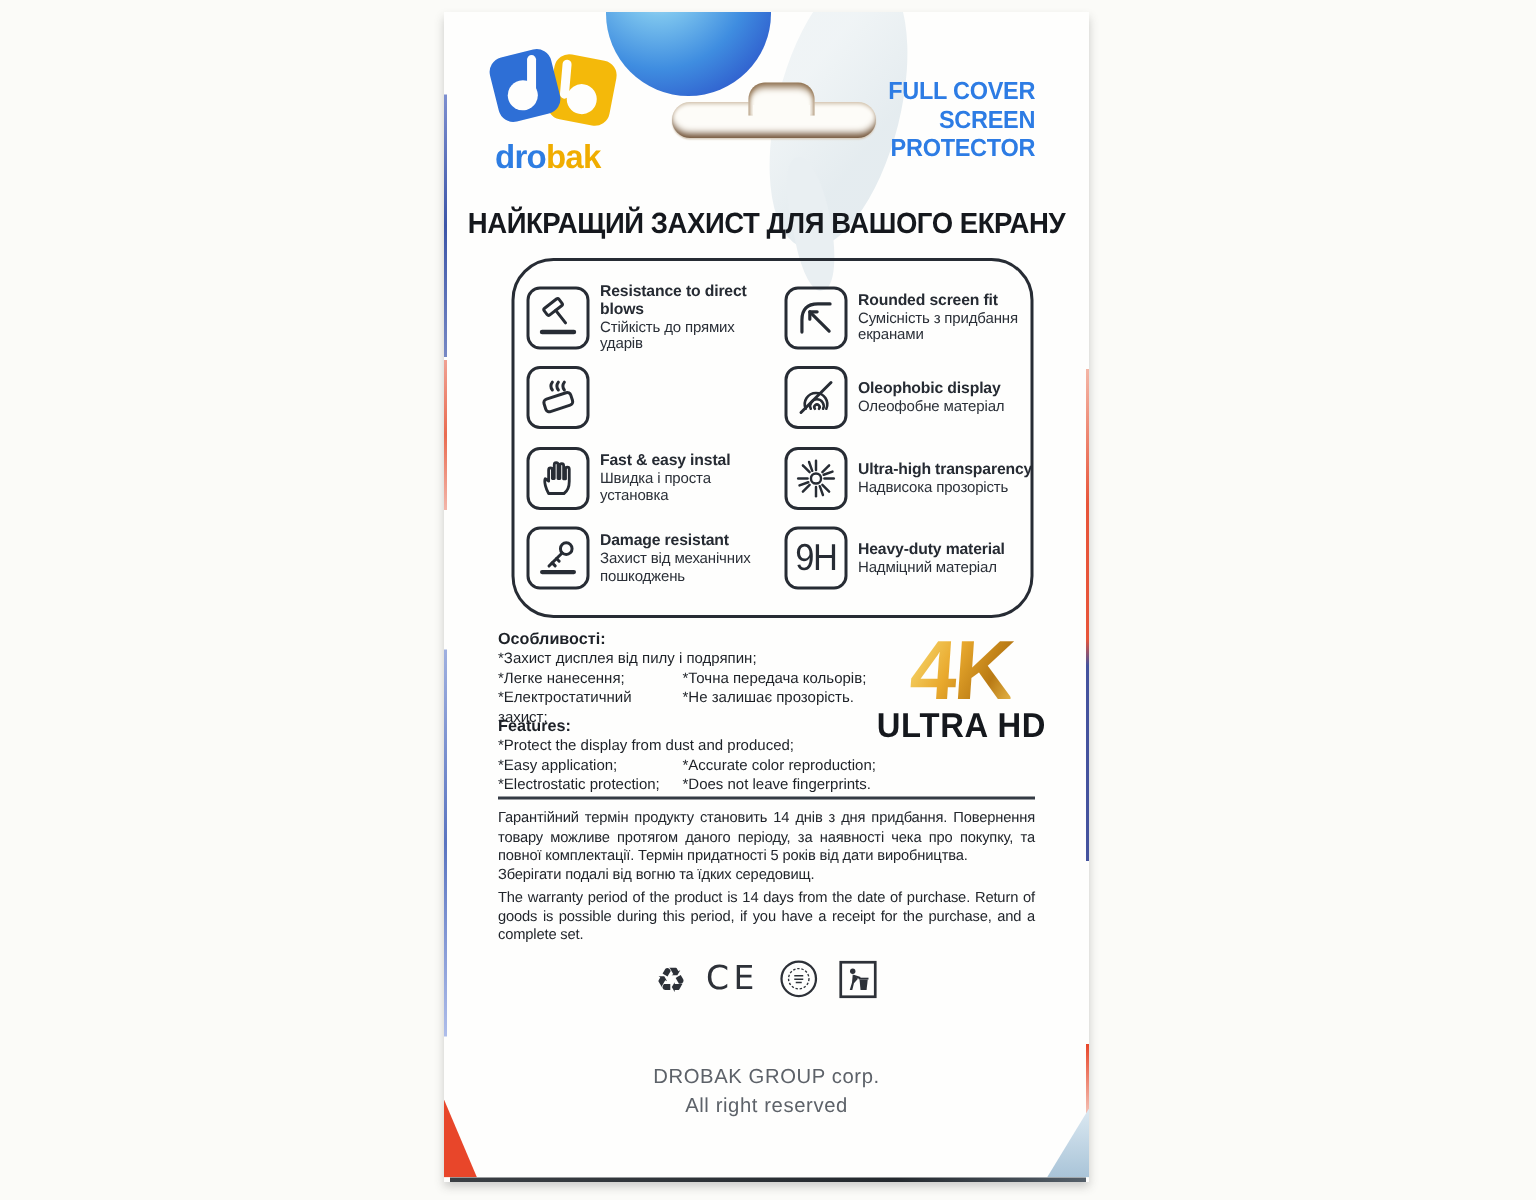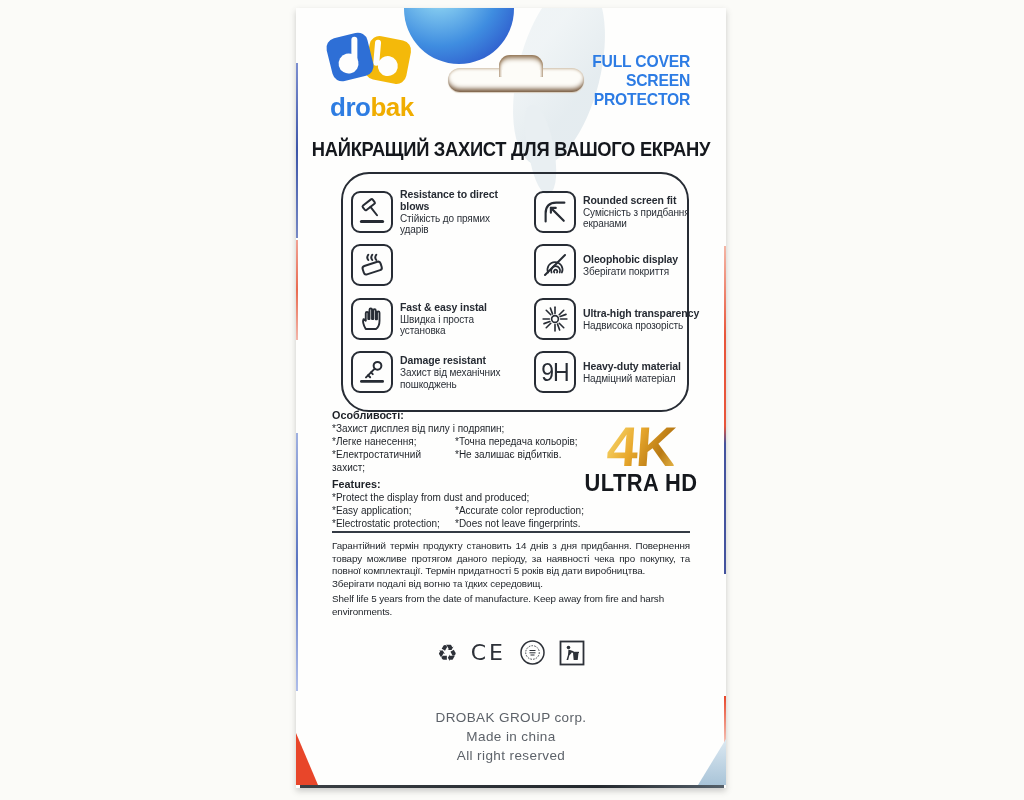--- a/index.html
+++ b/index.html
@@ -38,45 +38,45 @@
 
   
   .logo-sq { position:absolute; width:42px; height:44px; border-radius:10px; }
   .logo-sq-blue { left:33px; top:27px; background:#2e6fd6; transform:rotate(-14deg); z-index:2; }
   .logo-sq-yellow { left:71px; top:30px; background:#f4b90a; transform:rotate(11deg); }
   .logo-cut { position:absolute; background:#fefefd; }
   .cut-circle { width:20px; height:20px; border-radius:50%; left:8px; top:18px; }
   .cut-stem { width:6px; height:26px; border-radius:3px; left:24px; top:3px; transform:rotate(14deg); }
   .cut-circle2 { width:20px; height:20px; border-radius:50%; left:12px; top:18px; }
   .cut-stem2 { width:6px; height:26px; border-radius:3px; left:6px; top:4px; transform:rotate(-6deg); }
-  .logo-word { position:absolute; left:34px; top:84px; font-size:26px; font-weight:700; letter-spacing:-.5px; }
+  .logo-word { position:absolute; left:34px; top:84px; font-size:22px; font-weight:700; letter-spacing:-.5px; }
   .logo-word .b1 { color:#2e7de2; }
   .logo-word .b2 { color:#f0ad00; }
 
   .tagline { position:absolute; right:36px; top:44px; text-align:right; color:#2d7ce4; font-weight:700;
     font-size:16.5px; line-height:19px; letter-spacing:-.2px; transform:scaleX(.95); transform-origin:right; }
 
   .headline { position:absolute; left:0; top:130px; width:100%; text-align:center; color:#15181d;
     font-size:19.5px; font-weight:700; letter-spacing:-.3px; transform:scaleX(.94); }
 
   
   .fbox { position:absolute; left:45px; top:164px; width:348px; height:240px; border:2.5px solid #272c34; border-radius:28px;
-    padding:11px 5px 8px 5px; display:grid; grid-template-columns:166px 176px; grid-auto-rows:53.5px; column-gap:17px; align-items:center; }
+    padding:11px 5px 8px 5px; display:grid; grid-template-columns:166px 176px; grid-auto-rows:53.5px; column-gap:6px; align-items:center; }
   .fitem { display:flex; align-items:center; gap:7px; padding-left:3px; }
   .ficon { flex:0 0 auto; width:42px; height:42px; border:2px solid #272c34; border-radius:9px;
     display:flex; align-items:center; justify-content:center; color:#272c34; }
   .ficon svg { stroke:#272c34; fill:none; stroke-linecap:round; stroke-linejoin:round; }
   .f9h { font-size:25px; font-weight:400; letter-spacing:-1px; color:#272c34; transform:scaleX(.92); }
   .ftext { display:flex; flex-direction:column; gap:1px; }
   .ft-en { font-size:10.5px; font-weight:700; color:#262b33; line-height:12px; letter-spacing:-.1px; }
   .ft-uk { font-size:10px; font-weight:400; color:#2a2f37; line-height:11.5px; letter-spacing:-.1px; }
 
   
   .list { position:absolute; left:36px; width:270px; color:#1d2127; }
-  .list-uk { top:401px; }
+  .list-uk { top:412px; }
   .list-en { top:470px; }
   .list h4 { font-size:10.8px; font-weight:700; margin-bottom:1px; }
   .list .row { font-size:10px; font-weight:500; line-height:13px; display:flex; }
   .list .c1 { width:123px; flex:0 0 auto; }
   .list .c2 { flex:1; }
 
   
   .fourk { position:absolute; left:283px; top:414px; width:124px; text-align:center; }
   .fourk .fk { font-size:56px; font-weight:800; line-height:50px; letter-spacing:-2px; transform:skewX(-4deg);
     background:linear-gradient(115deg,#f6d76d 5%,#e9a92d 40%,#b97a14 75%,#e7b84a 100%);
@@ -188,21 +188,21 @@
       <span class="ficon">
         <svg width="30" height="30" viewBox="0 0 24 24" stroke-width="1.4">
             <path d="M6.5 18 a6 6 0 1 1 11 0"></path>
             <path d="M9.2 18 a3.6 3.6 0 1 1 6.6 0"></path>
             <path d="M11.4 18 a1.4 1.4 0 1 1 2.2 0"></path>
             <line x1="4" y1="20" x2="20" y2="4" stroke-width="1.6"></line>
           </svg>
       </span>
       <span class="ftext">
           <span class="ft-en">Oleophobic display</span>
-          <span class="ft-uk">Зберігати покриття</span>
+          <span class="ft-uk">Олеофобне матеріал</span>
         </span>
     </div>
 
     <div class="fitem">
       <span class="ficon">
         <svg width="30" height="30" viewBox="0 0 24 24" stroke-width="1.5">
             <path d="M7 20 C5.6 17.6 4.4 13.8 5.2 12.1 L7 13.4 L7 7.4 Q7 6.3 8 6.3 Q9 6.3 9 7.4 L9 12 L10 12 L10 4.6 Q10 3.5 11 3.5 Q12 3.5 12 4.6 L12 12 L13 12 L13 5.2 Q13 4.1 14 4.1 Q15 4.1 15 5.2 L15 12.2 L16 12.2 L16 7 Q16 5.9 17 5.9 Q18 5.9 18 7 L18 13.6 Q18 18 15.2 20 Z"></path>
           </svg>
       </span>
       <span class="ftext">
@@ -269,21 +269,21 @@
     <h4>Особливості:</h4>
     <div class="row">
         <span class="c1" style="width:auto">*Захист дисплея від пилу і подряпин;</span>
       </div>
     <div class="row">
       <span class="c1">*Легке нанесення;</span>
       <span class="c2">*Точна передача кольорів;</span>
     </div>
     <div class="row">
       <span class="c1">*Електростатичний захист;</span>
-      <span class="c2">*Не залишає відбитків.</span>
+      <span class="c2">*Не залишає прозорість.</span>
     </div>
   </div>
 
   <div class="list list-en">
     <h4>Features:</h4>
     <div class="row">
         <span class="c1" style="width:auto">*Protect the display from dust and produced;</span>
       </div>
     <div class="row">
       <span class="c1">*Easy application;</span>
@@ -300,21 +300,21 @@
     <div class="uh">ULTRA HD</div>
   </div>
 
   <div class="hr"></div>
 
   <div class="warranty w-uk">
     <div class="p1">Гарантійний термін продукту становить 14 днів з дня придбання. Повернення товару можливе протягом даного періоду, за наявності чека про покупку, та повної комплектації. Термін придатності 5 років від дати виробництва.</div>
     <div class="p2">Зберігати подалі від вогню та їдких середовищ.</div>
   </div>
   <div class="warranty w-en">
-    <div class="p2">Shelf life 5 years from the date of manufacture. Keep away from fire and harsh environments.</div>
+    <div class="p1">The warranty period of the product is 14 days from the date of purchase. Return of goods is possible during this period, if you have a receipt for the purchase, and a complete set.</div>
   </div>
 
   <div class="certs">
     <span class="cert-recycle">♻</span>
     <span class="cert-ce">CE</span>
     <span>
       <svg width="27" height="27" viewBox="0 0 27 27" fill="none" stroke="#2d3138">
           <circle cx="13.5" cy="13.5" r="11.5" stroke-width="1.5"></circle>
           <circle cx="13.5" cy="13.5" r="6.8" stroke-width=".9" stroke-dasharray="1.6 1.2"></circle>
           <line x1="10.5" y1="11.5" x2="16.5" y2="11.5" stroke-width="1"></line>
@@ -329,18 +329,17 @@
           <path d="M9.5 9.5 L9 15 L7.5 20 H9.2 L10.3 15.5 L13 12.5 Z" fill="#2d3138"></path>
           <path d="M10 10.5 L14.5 12" stroke="#2d3138" stroke-width="1.4"></path>
           <path d="M14 13 h5.5 l-.8 7 h-4 z" fill="#2d3138"></path>
           <rect x="13.5" y="11.8" width="6.5" height="1.2" fill="#2d3138"></rect>
         </svg>
     </span>
   </div>
 
   <div class="footer">
     <div>DROBAK GROUP corp.</div>
-    <div>Made in china</div>
     <div>All right reserved</div>
   </div>
 
   <div class="shadow-bottom"></div>
 </div>
 
 </body></html>

